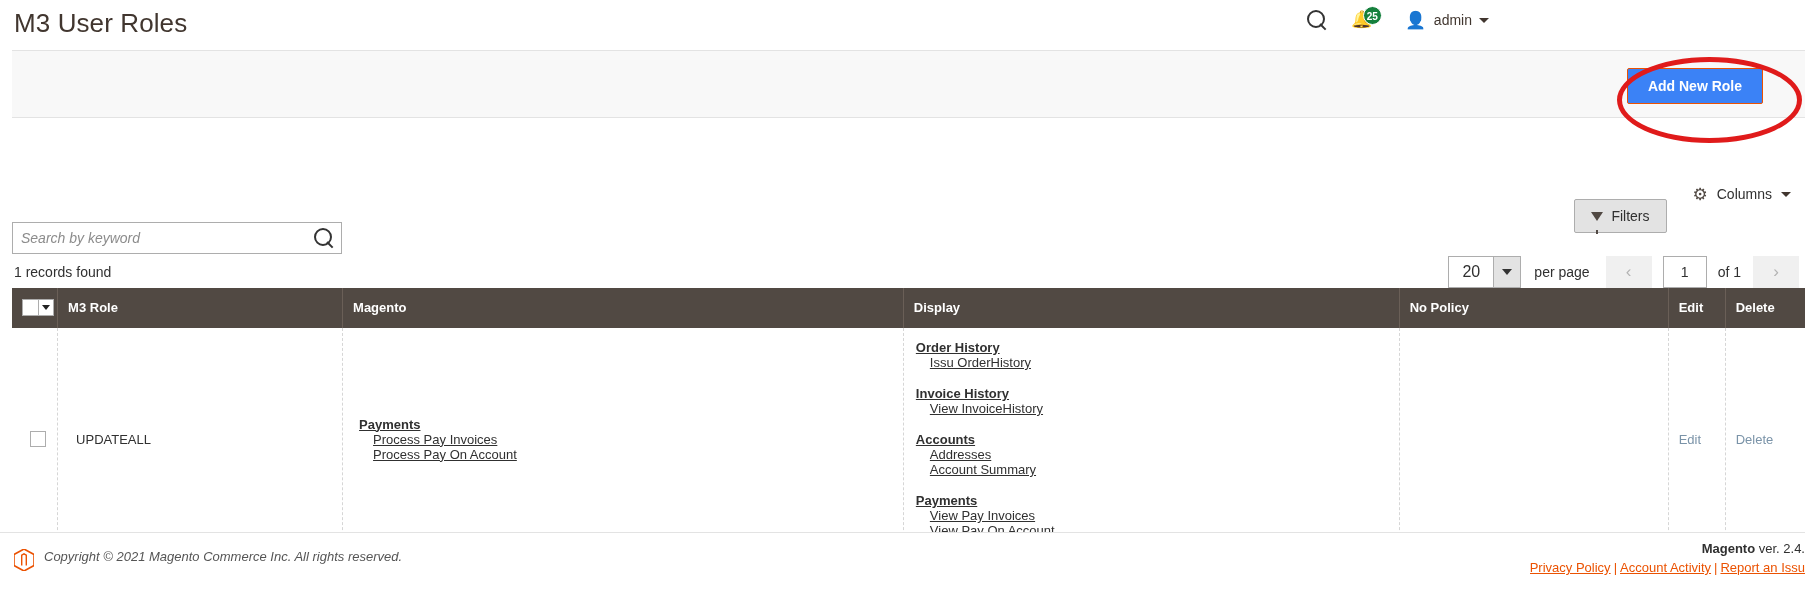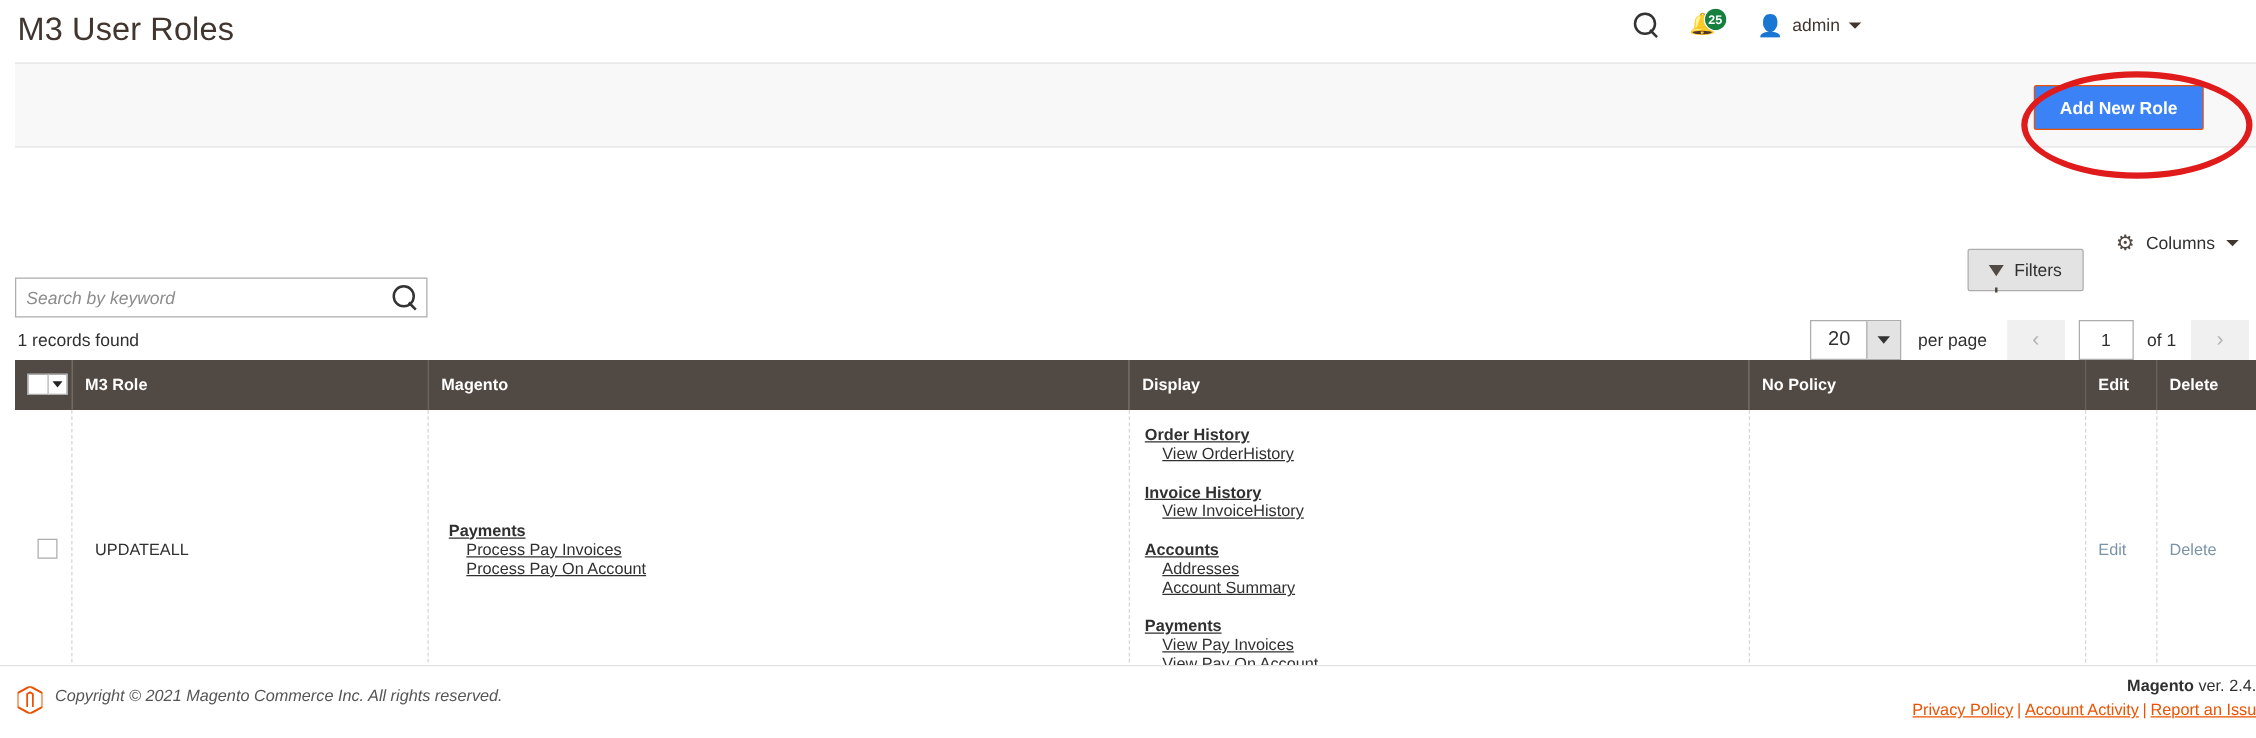--- a/index.html
+++ b/index.html
@@ -337,21 +337,21 @@
             <div class="tree-group">
               <div class="tree-head">Payments</div>
               <div class="tree-item">Process Pay Invoices</div>
               <div class="tree-item">Process Pay On Account</div>
             </div>
           </td>
 
           <td class="cell-tree">
             <div class="tree-group">
               <div class="tree-head">Order History</div>
-              <div class="tree-item">View OrderHistory</div>
+              <div class="tree-item">Issu OrderHistory</div>
             </div>
             <div class="tree-group">
               <div class="tree-head">Invoice History</div>
               <div class="tree-item">View InvoiceHistory</div>
             </div>
             <div class="tree-group">
               <div class="tree-head">Accounts</div>
               <div class="tree-item">Addresses</div>
               <div class="tree-item">Account Summary</div>
             </div>

